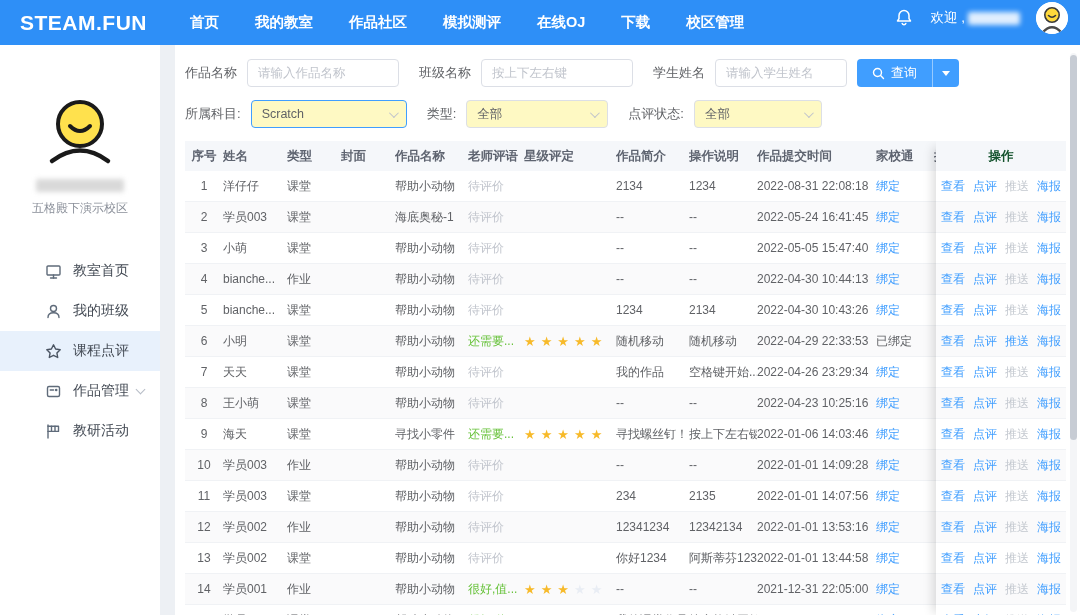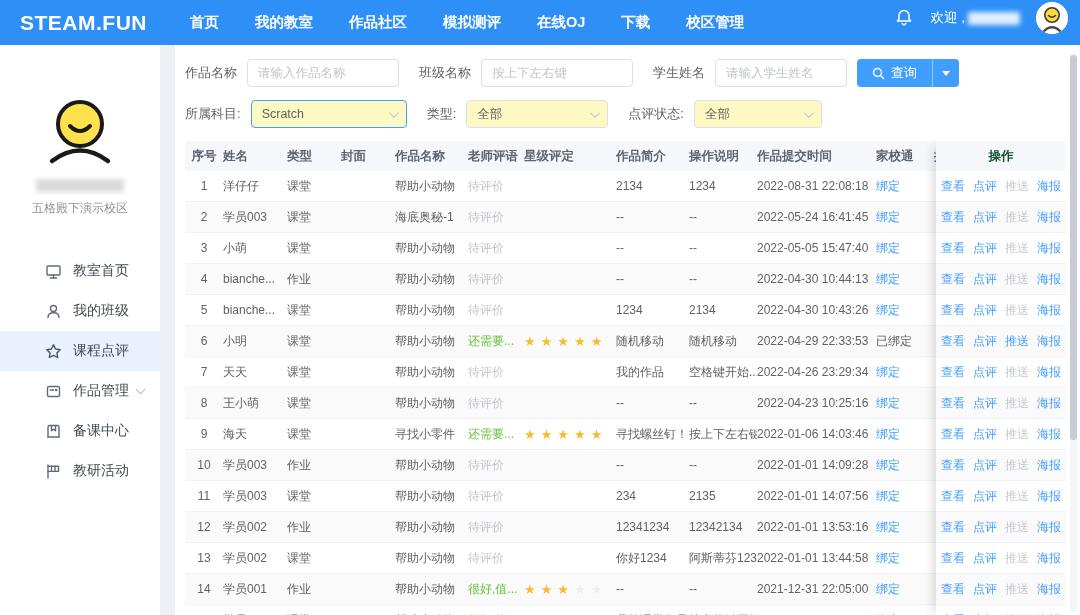--- a/index.html
+++ b/index.html
@@ -150,28 +150,20 @@
       <span>课程点评</span>
     </div>
     <div class="menu-item">
       <svg width="17" height="17" viewBox="0 0 17 17" fill="none" stroke="#5f6b7a" stroke-width="1.4" stroke-linecap="round" stroke-linejoin="round">
           <rect x="2.5" y="3.5" width="12" height="10" rx="1.5"></rect>
           <line x1="5.2" y1="7" x2="8.6" y2="7"></line>
           <circle cx="11.2" cy="7" r="0.6" fill="#5f6b7a"></circle>
         </svg>
       <span>作品管理</span>
       <span class="chev"></span>
-    </div>
-    <div class="menu-item">
-      <svg width="17" height="17" viewBox="0 0 17 17" fill="none" stroke="#5f6b7a" stroke-width="1.4" stroke-linecap="round" stroke-linejoin="round">
-          <path d="M3 14 V4 a1.5 1.5 0 0 1 1.5-1.5 h8 a1.5 1.5 0 0 1 1.5 1.5 v10"></path>
-          <path d="M3 14 h11"></path>
-          <path d="M6.5 2.8 v5 l2-1.6 2 1.6 v-5"></path>
-        </svg>
-      <span>备课中心</span>
     </div>
     <div class="menu-item">
       <svg width="17" height="17" viewBox="0 0 17 17" fill="none" stroke="#5f6b7a" stroke-width="1.4" stroke-linecap="round" stroke-linejoin="round">
           <line x1="3" y1="2" x2="3" y2="15"></line>
           <path d="M3 3.2 h10.5 v5.2 H3"></path>
           <line x1="6.5" y1="3.2" x2="6.5" y2="8.4"></line>
           <line x1="10" y1="3.2" x2="10" y2="8.4"></line>
         </svg>
       <span>教研活动</span>
     </div>

